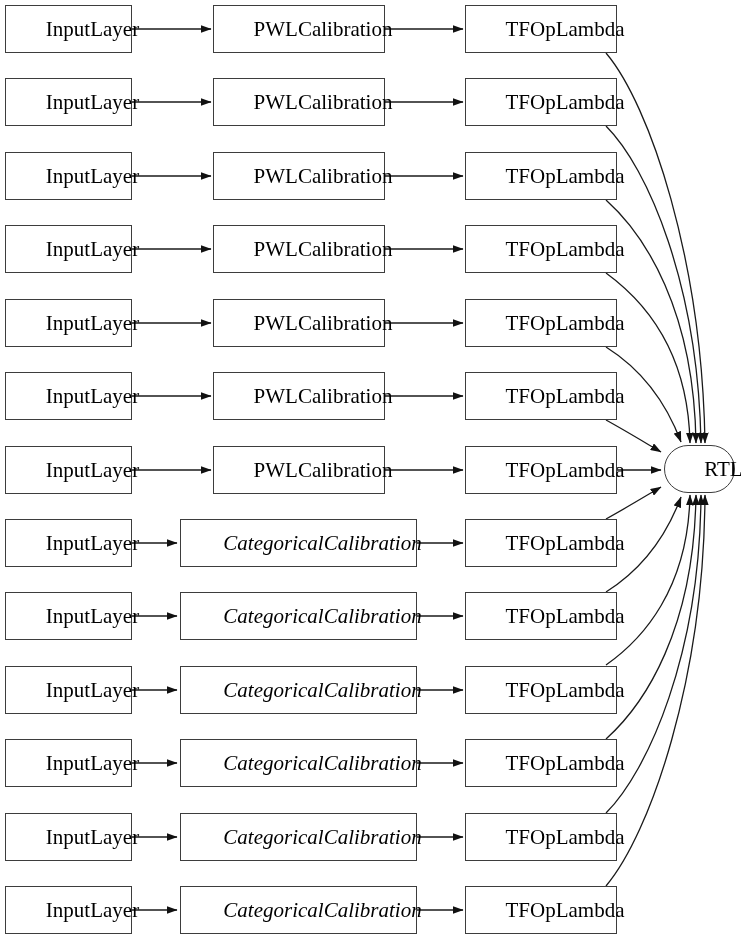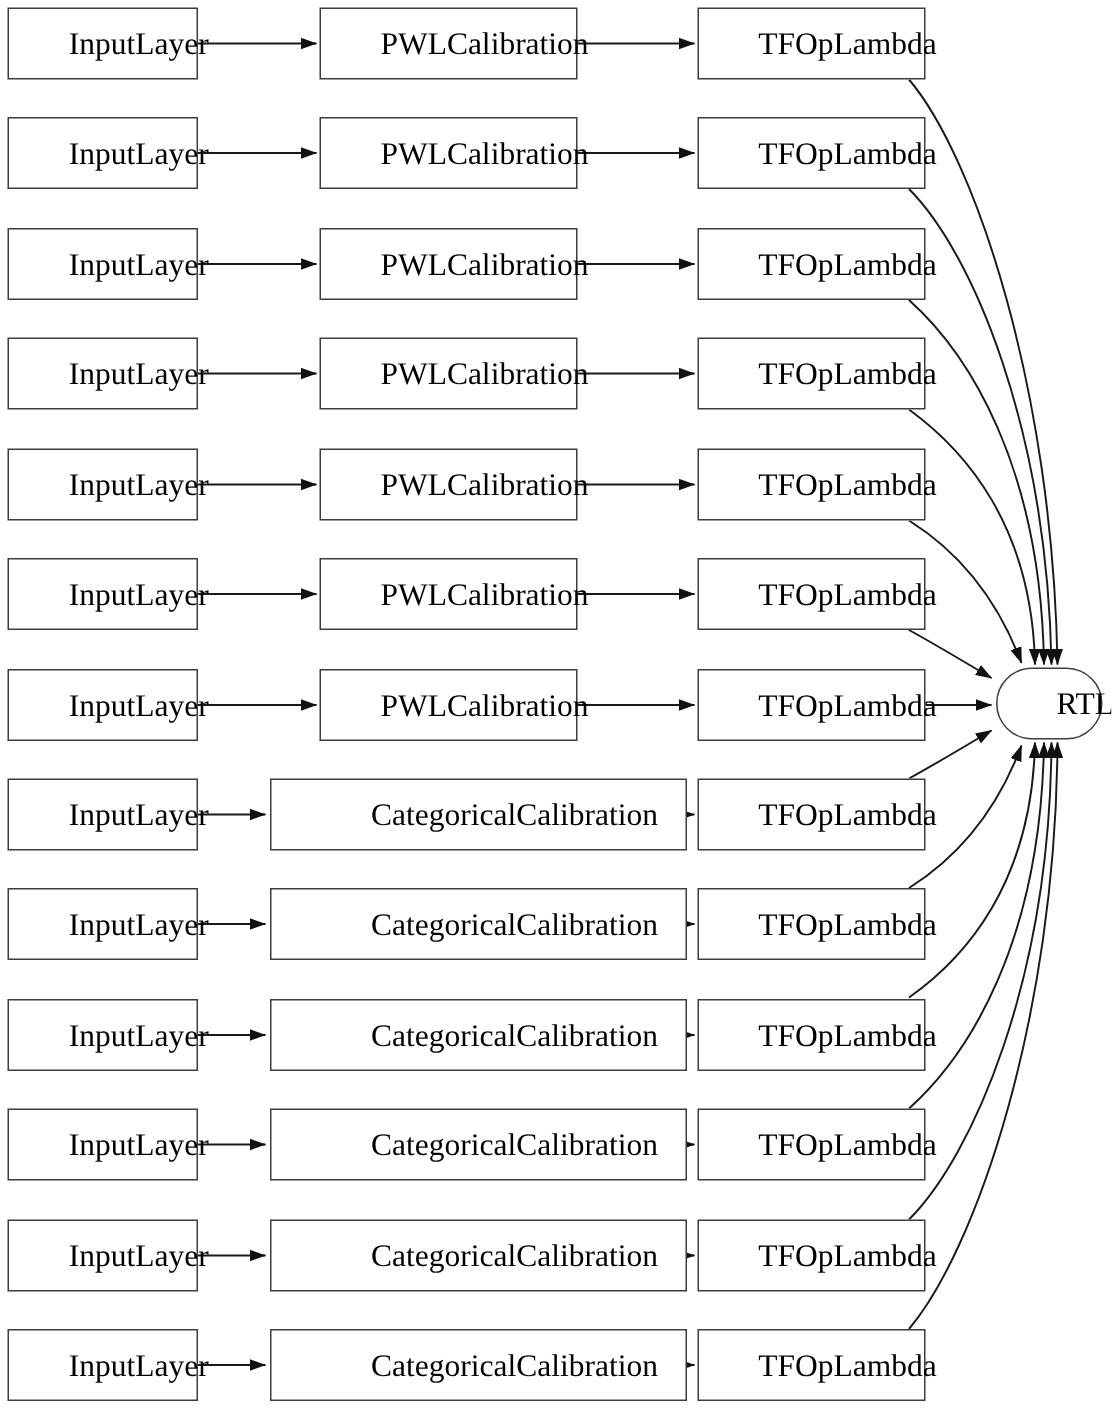--- a/index.html
+++ b/index.html
@@ -30,21 +30,21 @@
     display: flex;
     align-items: center;
     justify-content: center;
     font-size: 21px;
     line-height: 1;
     white-space: nowrap;
     padding-left: 48px;
   }
   .n-input { left: 5px;   width: 127px; }
   .n-pwl   { left: 213px; width: 172px; }
-  .n-cat   { left: 180px; width: 278px; }
+  .n-cat   { left: 180px; width: 237px; font-style: italic; }
   .n-lam   { left: 465px; width: 152px; }
   .n-rtl   { left: 664px; top: 445px; width: 71px; height: 48px; border-radius: 24px; }
 </style>
 </head>
 <body>
 
 <div class="canvas">
 
   <svg class="edge-layer" viewBox="0 0 741 940" xmlns="http://www.w3.org/2000/svg">
     <defs>

